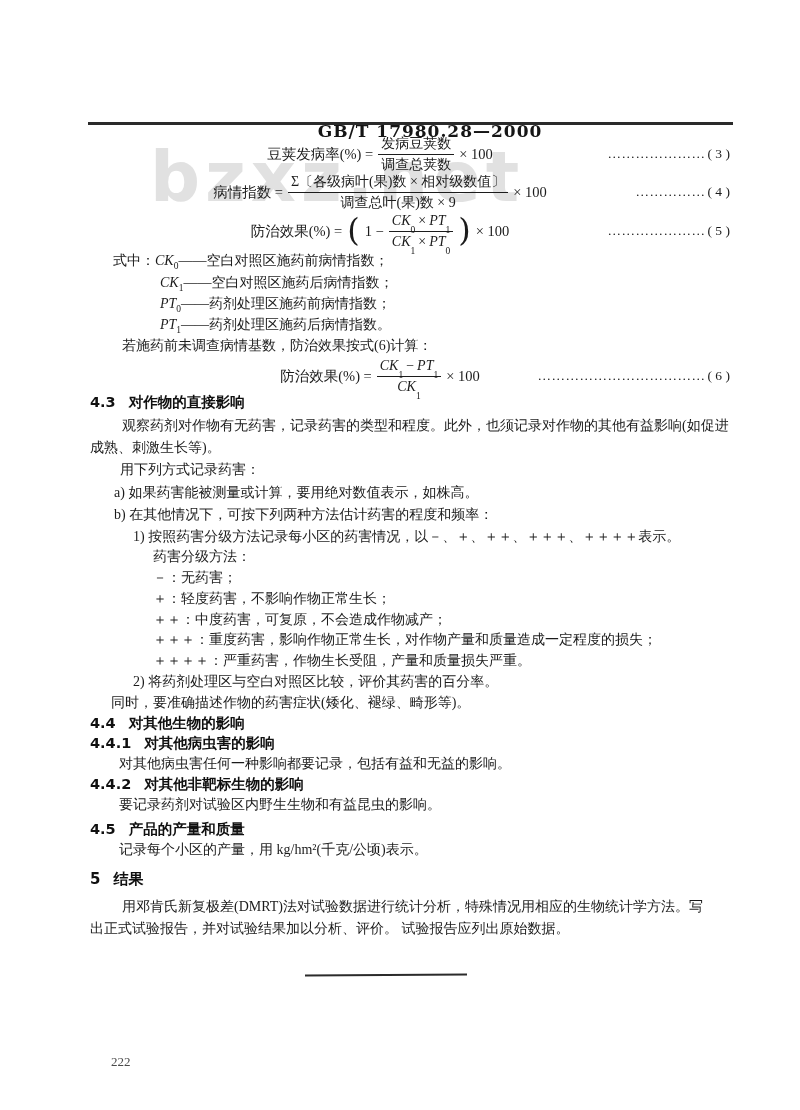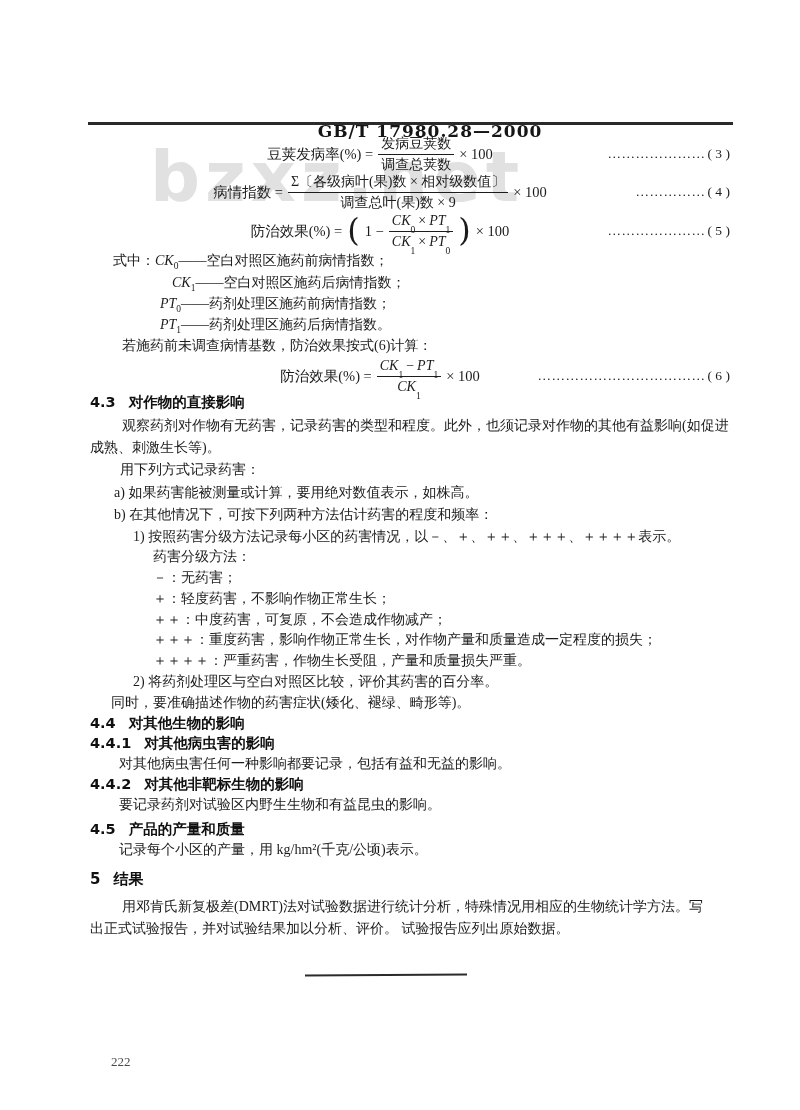--- a/index.html
+++ b/index.html
@@ -124,21 +124,21 @@
       </span>
       <span class="leader">
         <span class="dots">…………………</span>
         <span class="tag">( 5 )</span>
       </span>
     </div>
 
     <div class="wline" style="top:252px;left:93px">
       <span>式中：</span><span class="v">CK</span><sub>0</sub><span>——空白对照区施药前病情指数；</span>
     </div>
-    <div class="wline" style="top:274px;left:152px">
+    <div class="wline" style="top:274px;left:140px">
       <span class="v">CK</span><sub>1</sub><span>——空白对照区施药后病情指数；</span>
     </div>
     <div class="wline" style="top:295px;left:140px">
       <span class="v">PT</span><sub>0</sub><span>——药剂处理区施药前病情指数；</span>
     </div>
     <div class="wline" style="top:316px;left:140px">
       <span class="v">PT</span><sub>1</sub><span>——药剂处理区施药后病情指数。</span>
     </div>
 
     <div class="line" style="top:337px;left:122px">若施药前未调查病情基数，防治效果按式(6)计算：</div>

